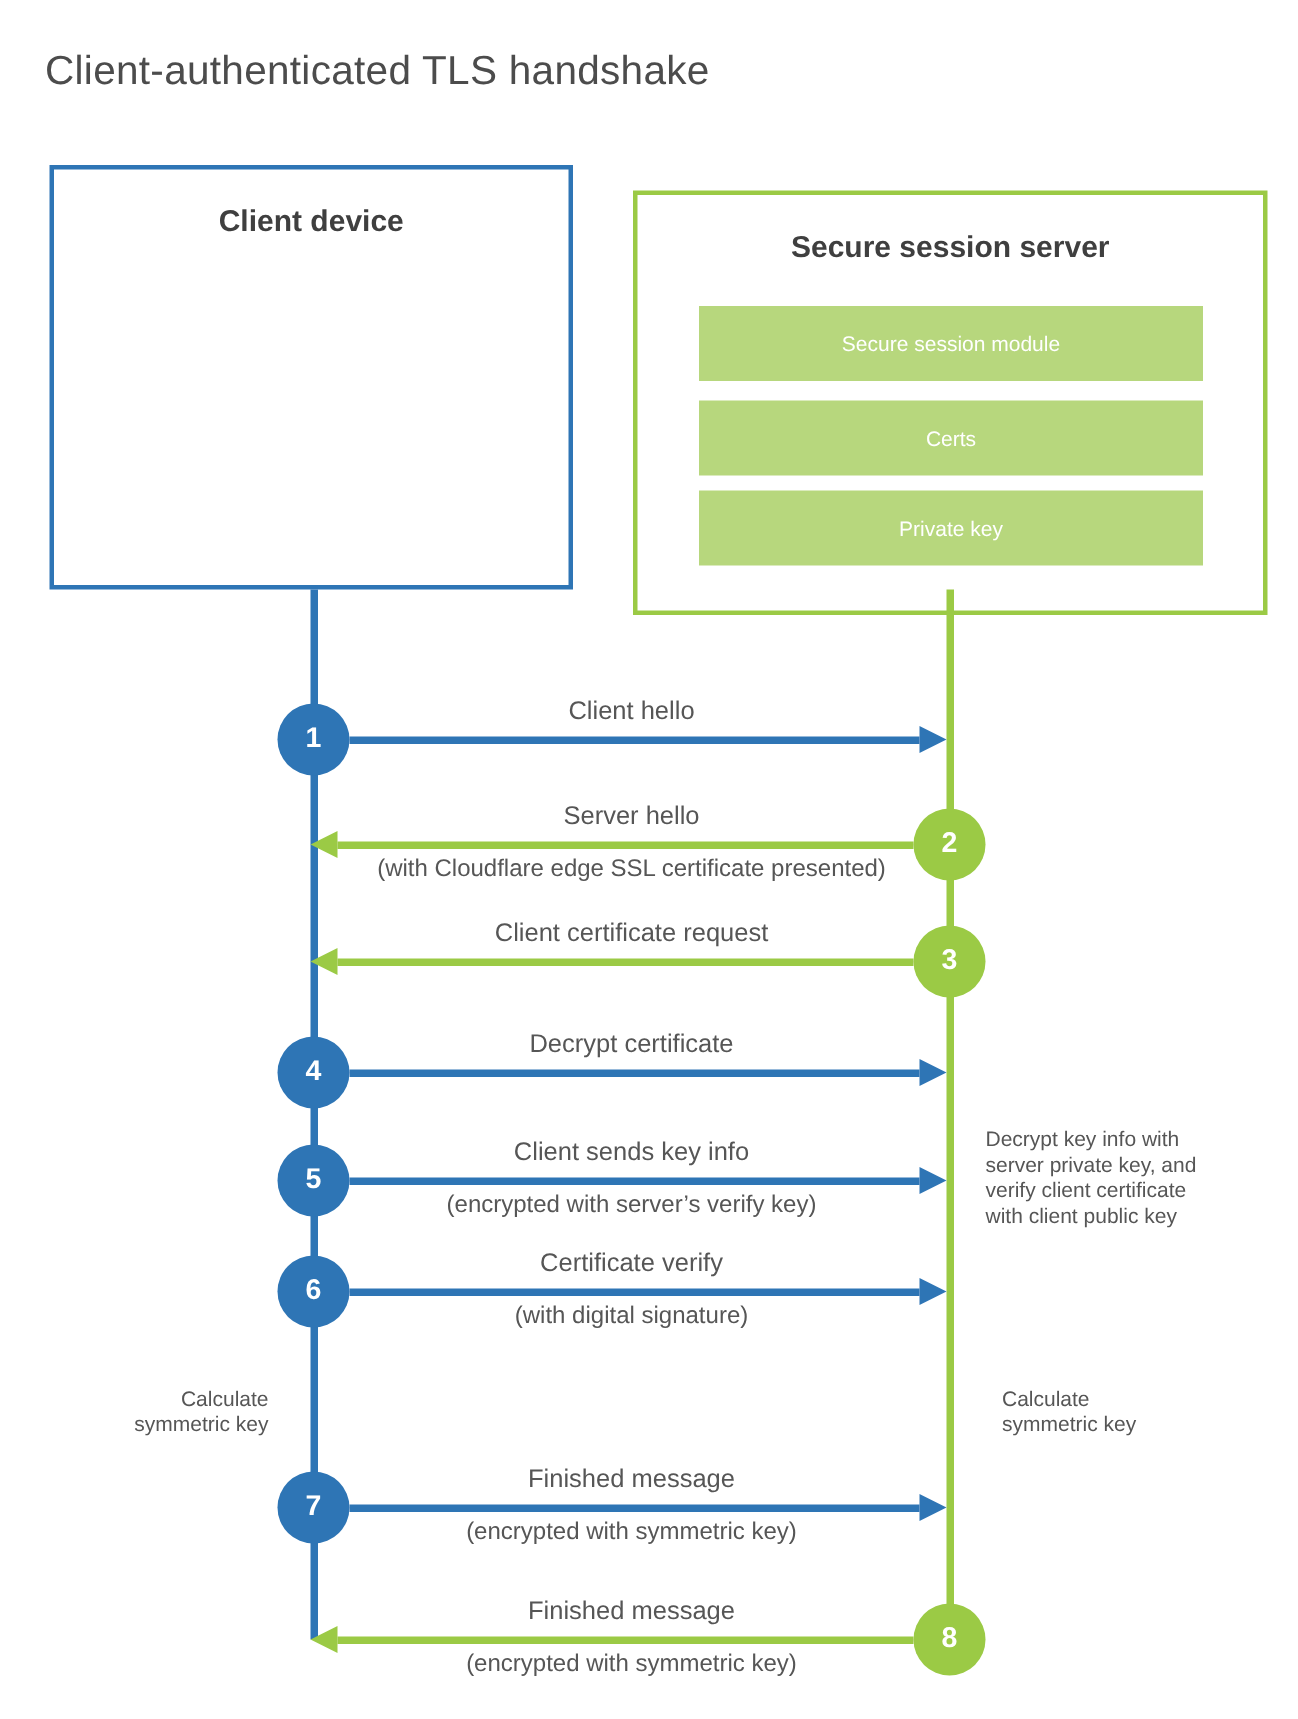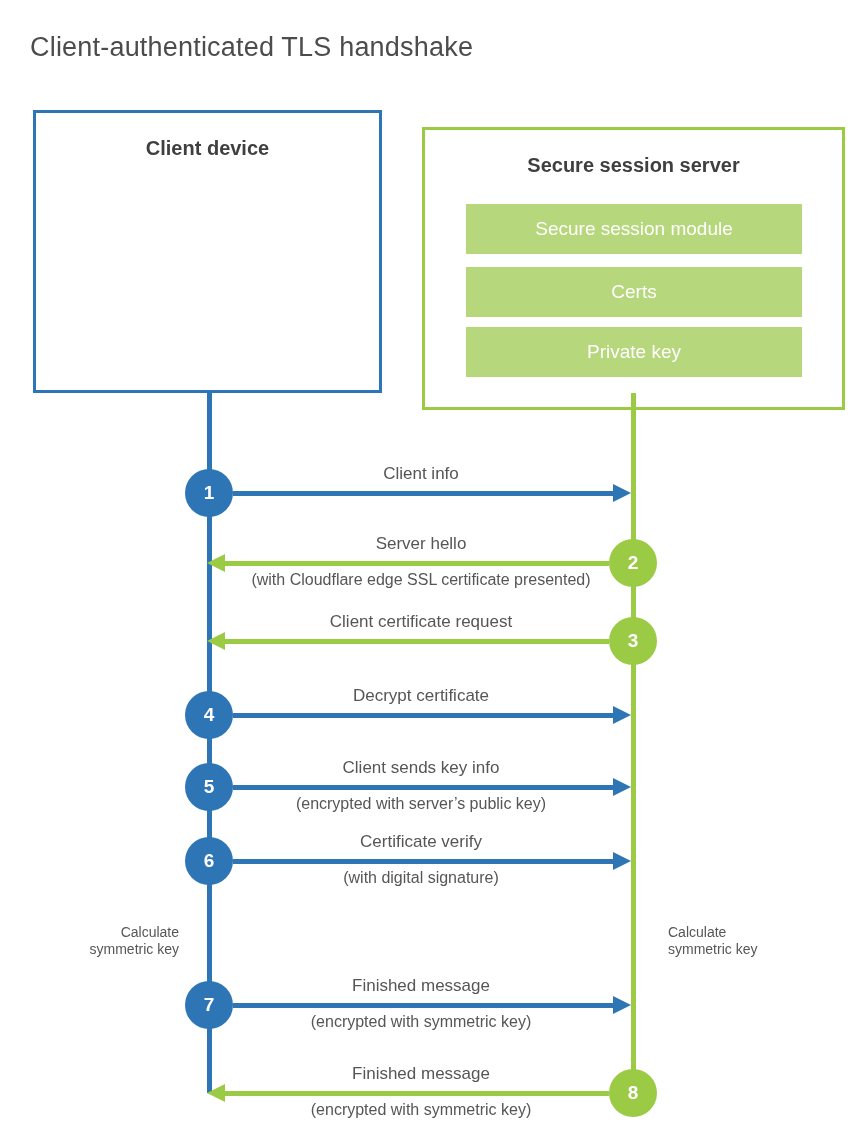--- a/index.html
+++ b/index.html
@@ -25,21 +25,21 @@
     text-align: center; font-size: 20px; font-weight: bold; color: #3f3f3f;
   }
   .client-app {
     position: absolute; left: 34px; top: 74px; width: 277px; height: 176px;
     background: #5b9bd5; color: #ffffff; font-size: 19px;
     display: flex; align-items: center; justify-content: center;
     text-align: center; white-space: pre-line; line-height: 1.45;
   }
   .server-bar {
     position: absolute; left: 41px; width: 336px; height: 50px;
-    background: #b7d77d; color: #ffffff; font-size: 19px;
+    background: #b7d77d; color: #ffffff; font-size: 14px;
     text-align: center; line-height: 50px;
   }
   .bar-0 { top: 74px; } .bar-1 { top: 137px; } .bar-2 { top: 197px; }
 
   
   .vline { position: absolute; top: 393px; width: 5px; height: 700px; }
   .blue-line  { left: 207px; background: #2e75b5; }
   .green-line { left: 631px; background: #9bca45; }
 
   
@@ -92,21 +92,21 @@
     <div class="server-bar bar-1">Certs</div>
     <div class="server-bar bar-2">Private key</div>
   </div>
 
   <div class="vline blue-line"></div>
   <div class="vline green-line"></div>
 
   <div class="step dir-right" style="top:493px">
     <div class="arrow-line"></div>
     <div class="arrowhead"></div>
-    <div class="step-label">Client info</div>
+    <div class="step-label">Client hello</div>
     <div class="circle">1</div>
   </div>
 
   <div class="step dir-left" style="top:563px">
     <div class="arrow-line"></div>
     <div class="arrowhead"></div>
     <div class="step-label">Server hello</div>
     <div class="step-sub">(with Cloudflare edge SSL certificate presented)</div>
     <div class="circle">2</div>
   </div>
@@ -122,21 +122,21 @@
     <div class="arrow-line"></div>
     <div class="arrowhead"></div>
     <div class="step-label">Decrypt certificate</div>
     <div class="circle">4</div>
   </div>
 
   <div class="step dir-right" style="top:787px">
     <div class="arrow-line"></div>
     <div class="arrowhead"></div>
     <div class="step-label">Client sends key info</div>
-    <div class="step-sub">(encrypted with server’s public key)</div>
+    <div class="step-sub">(encrypted with server’s verify key)</div>
     <div class="circle">5</div>
   </div>
 
   <div class="step dir-right" style="top:861px">
     <div class="arrow-line"></div>
     <div class="arrowhead"></div>
     <div class="step-label">Certificate verify</div>
     <div class="step-sub">(with digital signature)</div>
     <div class="circle">6</div>
   </div>
@@ -150,18 +150,22 @@
   </div>
 
   <div class="step dir-left" style="top:1093px">
     <div class="arrow-line"></div>
     <div class="arrowhead"></div>
     <div class="step-label">Finished message</div>
     <div class="step-sub">(encrypted with symmetric key)</div>
     <div class="circle">8</div>
   </div>
 
+  <div class="note decrypt-note">Decrypt key info with
+server private key, and
+verify client certificate
+with client public key</div>
   <div class="note calc-left">Calculate
 symmetric key</div>
   <div class="note calc-right">Calculate
 symmetric key</div>
 
 </div>
 
 </body></html>

